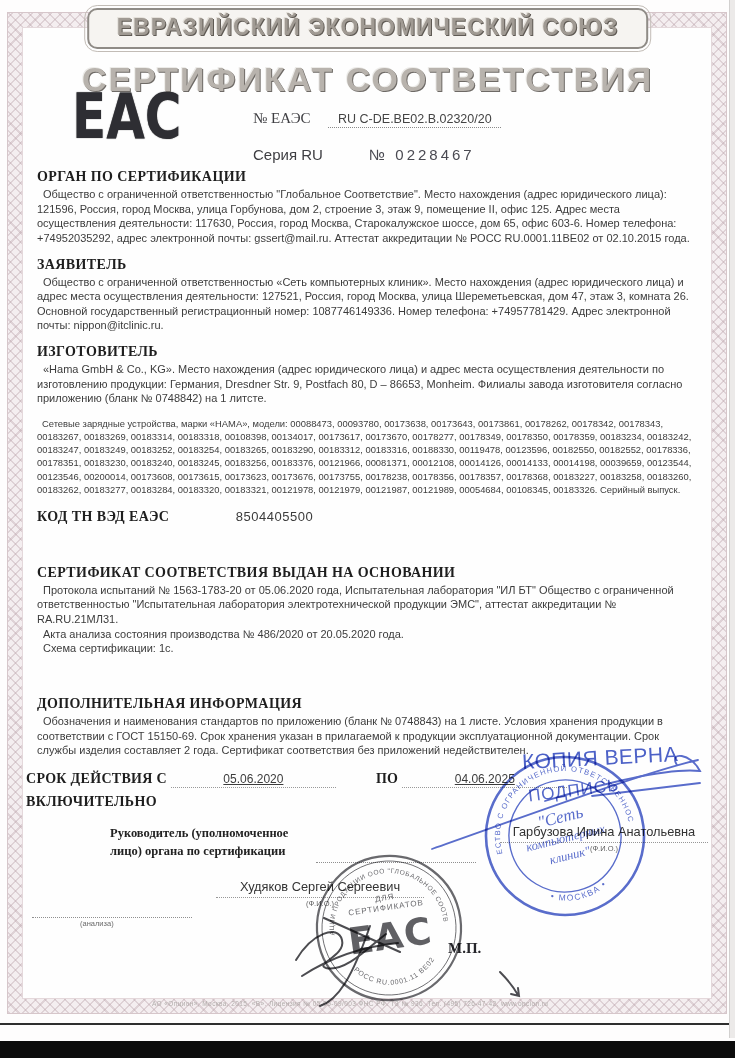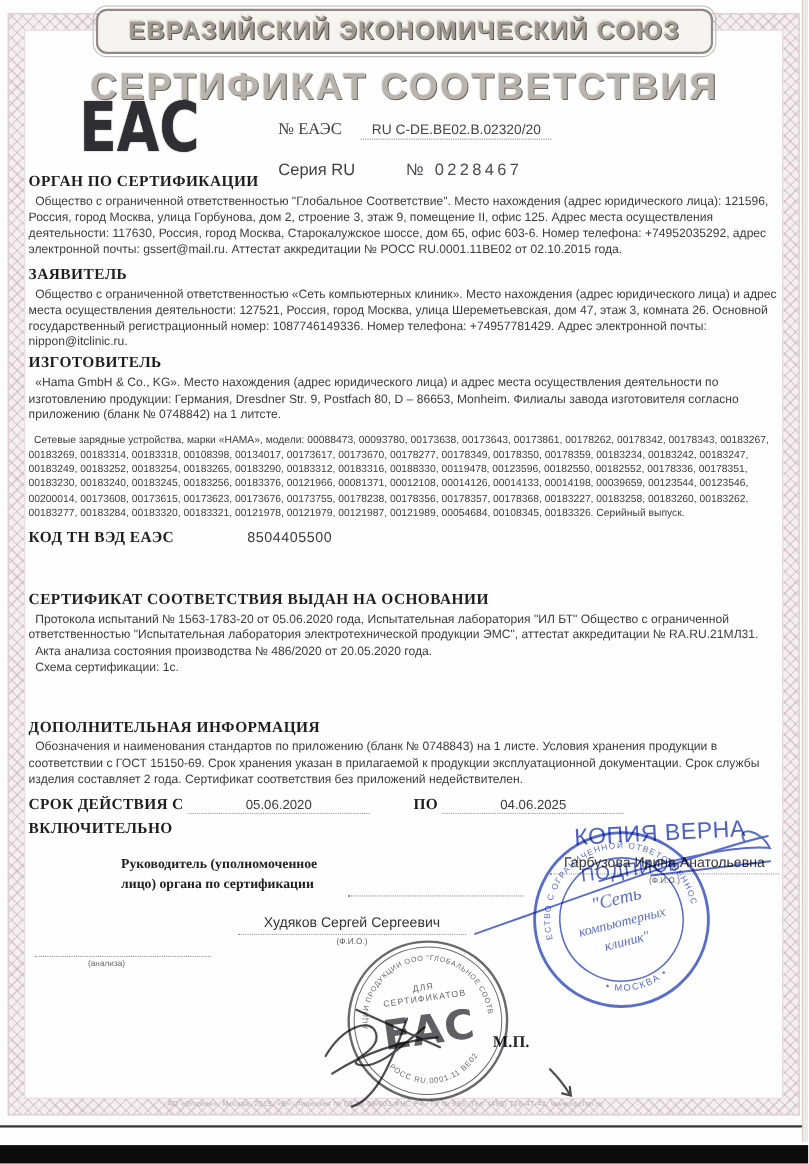--- a/index.html
+++ b/index.html
@@ -34,36 +34,36 @@
   .num-row .val{display:inline-block;min-width:165px;margin-left:14px;border-bottom:1px dotted #8a8a8a;
      font-family:"Liberation Sans",sans-serif;font-size:12.5px;color:#444;text-align:center;padding:0 4px 1px;}
   .series-row{position:absolute;left:253px;top:146px;font-family:Liberation Sans, sans-serif;font-size:15px;color:#3e3e42;}
   .series-row .serial{margin-left:42px;letter-spacing:3px;color:#4a4a52;}
 
   
   .content{position:absolute;left:26px;top:158px;width:682px;z-index:2;}
   h2{font-family:"Liberation Serif",serif;font-size:14px;font-weight:bold;color:#1e1e1e;
      letter-spacing:.4px;margin:0 0 2px 0;}
   p.body{font-size:11px;line-height:1.33;margin:0;text-indent:6px;color:#3c3c3c;}
-  .sec{margin:0;}
+  .sec{margin:11px;}
   .sec-applicant{margin-top:8px;}
   .sec-manufacturer{margin-top:4px;}
   .sec-production{margin-top:8px;}
   .sec-production p.body{font-size:9.4px;line-height:1.4;text-indent:5px;}
   .sec-tnved{margin-top:8px;}
   .sec-tnved h2{display:inline-block;margin:0;}
   .sec-tnved .code{display:inline-block;margin-left:62px;font-size:13px;color:#3b3b3b;letter-spacing:.5px;}
   .sec-requirements{margin-top:12px;}
   .sec-basis{margin-top:40px;}
   .sec-additional{margin-top:40px;}
 
   .validity{margin-top:6px;font-family:"Liberation Serif",serif;}
   .validity .lbl{font-size:14px;font-weight:bold;color:#1e1e1e;letter-spacing:.3px;}
   .validity .date-line{display:inline-block;width:165px;border-bottom:1px dotted #999;
-     font-family:"Liberation Sans",sans-serif;font-size:12px;color:#3c3c3c;text-align:center;padding-bottom:1px;}
+     font-family:"Liberation Sans",sans-serif;font-size:12px;color:#3c3c3c;text-align:center;padding-bottom:1px;text-decoration:underline;}
   .validity .po{margin-left:36px;}
   .inclusive{margin-top:6px;font-family:"Liberation Serif",serif;font-size:14px;font-weight:bold;
      color:#1e1e1e;letter-spacing:.4px;}
 
   .sig-row{display:flex;margin-top:14px;}
   .sig-row2{margin-top:16px;}
   .sig-label{width:200px;margin-left:84px;font-family:"Liberation Serif",serif;font-size:12.5px;
      font-weight:bold;color:#222;line-height:1.45;}
   .sig-line{width:160px;margin:24px 24px 0 6px;height:14px;border-bottom:1px dotted #8f8f8f;position:relative;}
   .podpis-hint{position:absolute;left:30%;top:16px;font-size:7.5px;color:#6a6a6a;}

